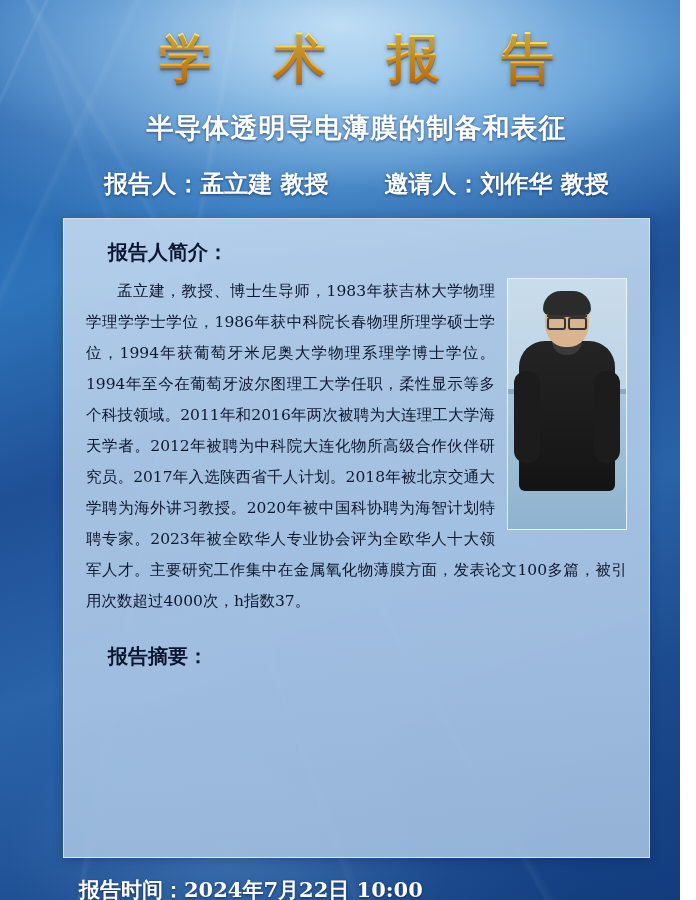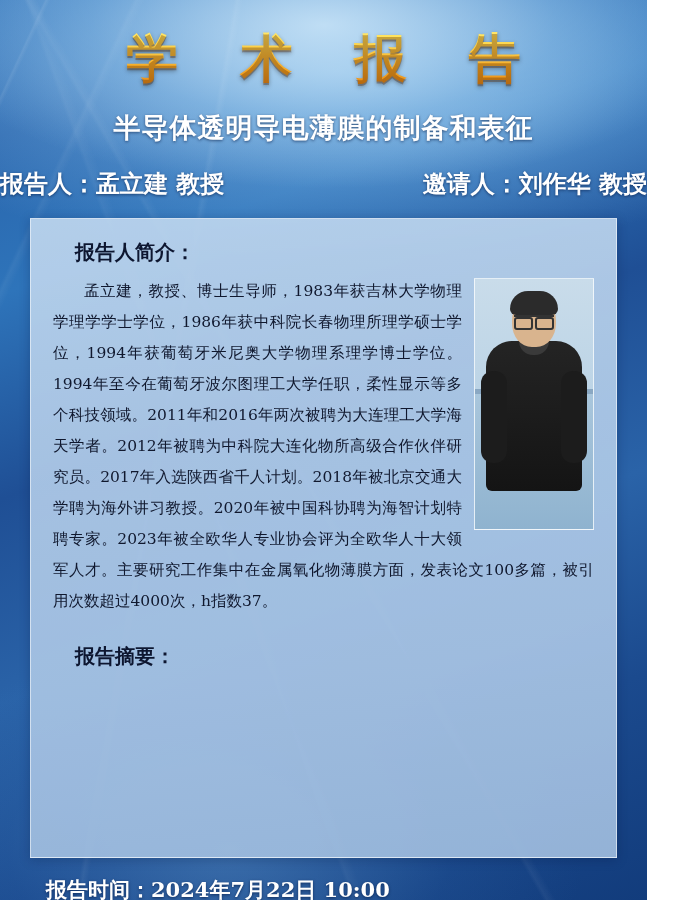--- a/index.html
+++ b/index.html
@@ -13,20 +13,21 @@
     overflow: hidden;
   }
   .poster {
     position: relative;
     width: 647px;
     height: 900px;
     background:
       radial-gradient(ellipse 700px 260px at 52% 8%, rgba(175,215,245,0.75) 0%, rgba(120,175,225,0.35) 45%, rgba(40,95,165,0.0) 72%),
       linear-gradient(160deg, #2f6fb5 0%, #2a66ad 12%, #2e74ba 26%, #1f4f95 44%, #2a63a8 62%, #1b4a8e 80%, #123c7c 100%);
     overflow: hidden;
+    padding-left: 33px;
   }
   
   .streaks {
     position: absolute;
     inset: 0;
     pointer-events: none;
     opacity: 0.5;
     background:
       linear-gradient(115deg, rgba(255,255,255,0.00) 0px, rgba(255,255,255,0.00) 40px, rgba(255,255,255,0.16) 42px, rgba(255,255,255,0.00) 46px),
       linear-gradient(115deg, rgba(255,255,255,0.00) 0px, rgba(255,255,255,0.00) 120px, rgba(255,255,255,0.10) 124px, rgba(255,255,255,0.00) 132px),
@@ -79,21 +80,21 @@
     font-family: "DejaVu Serif", serif;
     font-weight: bold;
     font-size: 27px;
     letter-spacing: 1px;
     color: #ffffff;
     text-shadow: 0 1px 3px rgba(0,20,60,0.6);
   }
   .people-row {
     position: relative;
     display: flex;
-    justify-content: space-between;
+    justify-content: center;
     gap: 56px;
     margin-top: 22px;
     font-family: "DejaVu Serif", serif;
     font-size: 24px;
     font-weight: bold;
     color: #ffffff;
     text-shadow: 0 1px 3px rgba(0,20,60,0.6);
   }
   .people-row .seg { white-space: nowrap; }
 

